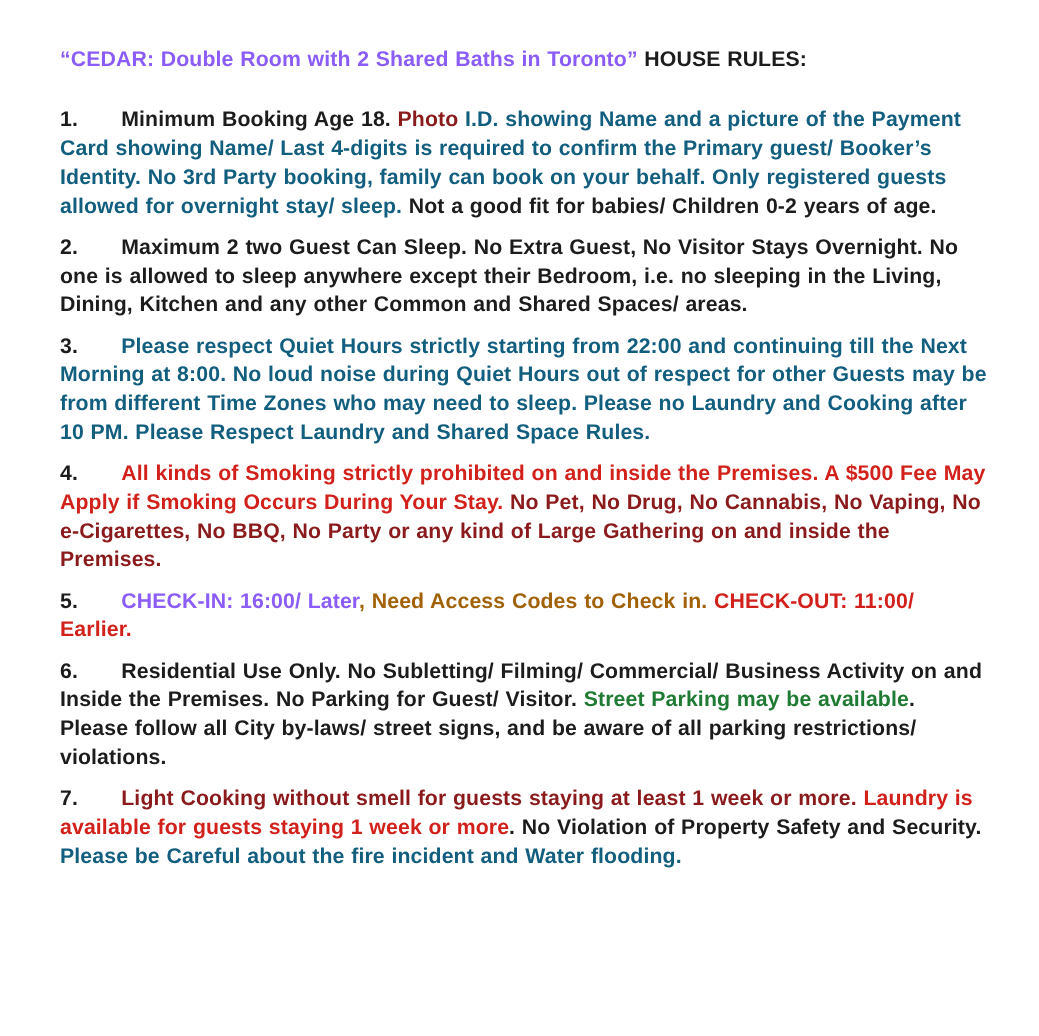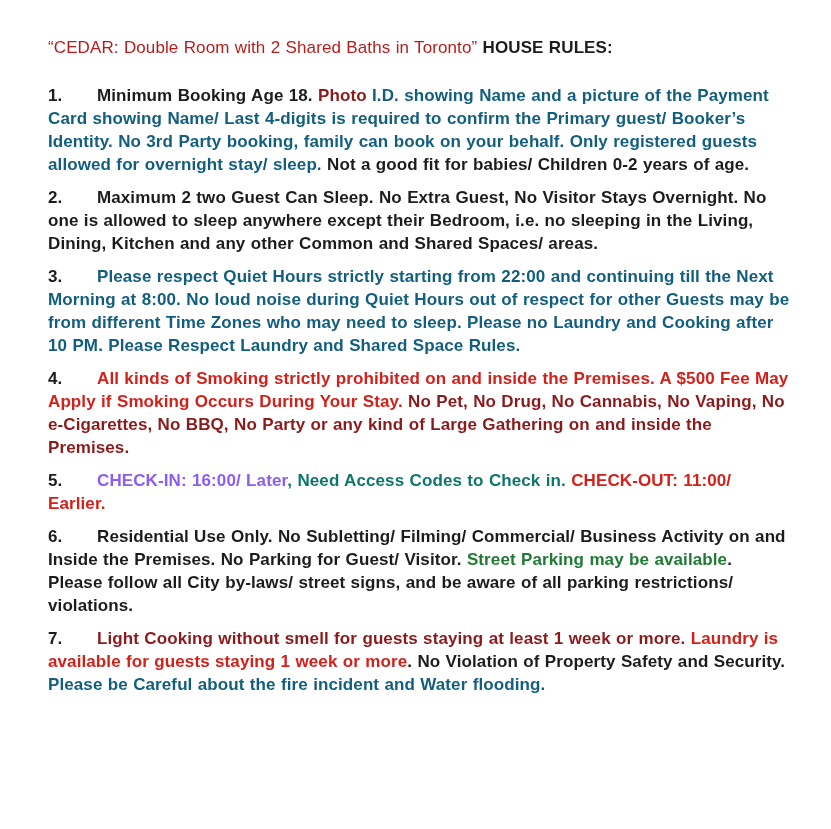--- a/index.html
+++ b/index.html
@@ -37,21 +37,21 @@
   .num {
     display: inline-block;
     width: 49px;
   }
   .seg { white-space: pre-wrap; }
 </style>
 </head>
 <body>
 
 <div class="doc">
-    <p class="para title"><span class="seg" style="color: #b91c1c; font-weight: normal;">“CEDAR: Double Room with 2 Shared Baths in Toronto” </span><span class="seg" style="color: rgb(28, 28, 28); text-align: center;">HOUSE RULES:</span></p>
+    <p class="para title"><span class="seg" style="color: #8b5cf6; font-weight: bold;">“CEDAR: Double Room with 2 Shared Baths in Toronto” </span><span class="seg" style="color: rgb(28, 28, 28); text-align: center;">HOUSE RULES:</span></p>
     <p class="para"><span class="num" style="color: rgb(28, 28, 28);">1.</span><span class="seg" style="color: rgb(28, 28, 28);">Minimum Booking Age 18. </span><span class="seg" style="color: rgb(138, 26, 28);">Photo</span><span class="seg" style="color: rgb(18, 94, 126);"> I.D. showing Name and a picture of the Payment Card showing Name/ Last 4-digits is required to confirm the Primary guest/ Booker’s Identity. No 3rd Party booking, family can book on your behalf. Only registered guests allowed for overnight stay/ sleep.</span><span class="seg" style="color: rgb(28, 28, 28);"> Not a good fit for babies/ Children 0-2 years of age.</span></p>
     <p class="para"><span class="num" style="color: rgb(28, 28, 28);">2.</span><span class="seg" style="color: rgb(28, 28, 28);">Maximum 2 two Guest Can Sleep. No Extra Guest, No Visitor Stays Overnight. No one is allowed to sleep anywhere except their Bedroom, i.e. no sleeping in the Living, Dining, Kitchen and any other Common and Shared Spaces/ areas.</span></p>
     <p class="para"><span class="num" style="color: rgb(28, 28, 28);">3.</span><span class="seg" style="color: rgb(18, 94, 126);">Please respect Quiet Hours strictly starting from 22:00 and continuing till the Next Morning at 8:00. No loud noise during Quiet Hours out of respect for other Guests may be from different Time Zones who may need to sleep. Please no Laundry and Cooking after 10 PM. Please Respect Laundry and Shared Space Rules.</span></p>
     <p class="para gap"><span class="num" style="color: rgb(28, 28, 28);">4.</span><span class="seg" style="color: rgb(210, 33, 27);">All kinds of Smoking strictly prohibited on and inside the Premises. A $500 Fee May Apply if Smoking Occurs During Your Stay. </span><span class="seg" style="color: rgb(138, 26, 28);">No Pet, No Drug, No Cannabis, No Vaping, No e-Cigarettes, No BBQ, No Party or any kind of Large Gathering on and inside the Premises.</span></p>
-    <p class="para"><span class="num" style="color: rgb(28, 28, 28);">5.</span><span class="seg" style="color: #8b5cf6;">CHECK-IN: 16:00/ Later</span><span class="seg" style="color: #0f766e;">, Need Access Codes to Check in. </span><span class="seg" style="color: rgb(210, 33, 27);">CHECK-OUT: 11:00/ Earlier.</span></p>
+    <p class="para"><span class="num" style="color: rgb(28, 28, 28);">5.</span><span class="seg" style="color: #8b5cf6;">CHECK-IN: 16:00/ Later</span><span class="seg" style="color: #a16207;">, Need Access Codes to Check in. </span><span class="seg" style="color: rgb(210, 33, 27);">CHECK-OUT: 11:00/ Earlier.</span></p>
     <p class="para"><span class="num" style="color: rgb(28, 28, 28);">6.</span><span class="seg" style="color: rgb(28, 28, 28);">Residential Use Only. No Subletting/ Filming/ Commercial/ Business Activity on and Inside the Premises. No Parking for Guest/ Visitor. </span><span class="seg" style="color: rgb(31, 122, 51);">Street Parking may be available</span><span class="seg" style="color: rgb(28, 28, 28);">. Please follow all City by-laws/ street signs, and be aware of all parking restrictions/ violations.</span></p>
     <p class="para gap"><span class="num" style="color: rgb(28, 28, 28);">7.</span><span class="seg" style="color: rgb(138, 26, 28);">Light Cooking without smell for guests staying at least 1 week or more. </span><span class="seg" style="color: rgb(210, 33, 27);">Laundry is available for guests staying 1 week or more</span><span class="seg" style="color: rgb(28, 28, 28);">. No Violation of Property Safety and Security. </span><span class="seg" style="color: rgb(18, 94, 126);">Please be Careful about the fire incident and Water flooding.</span></p>
   </div>
 
 </body></html>

